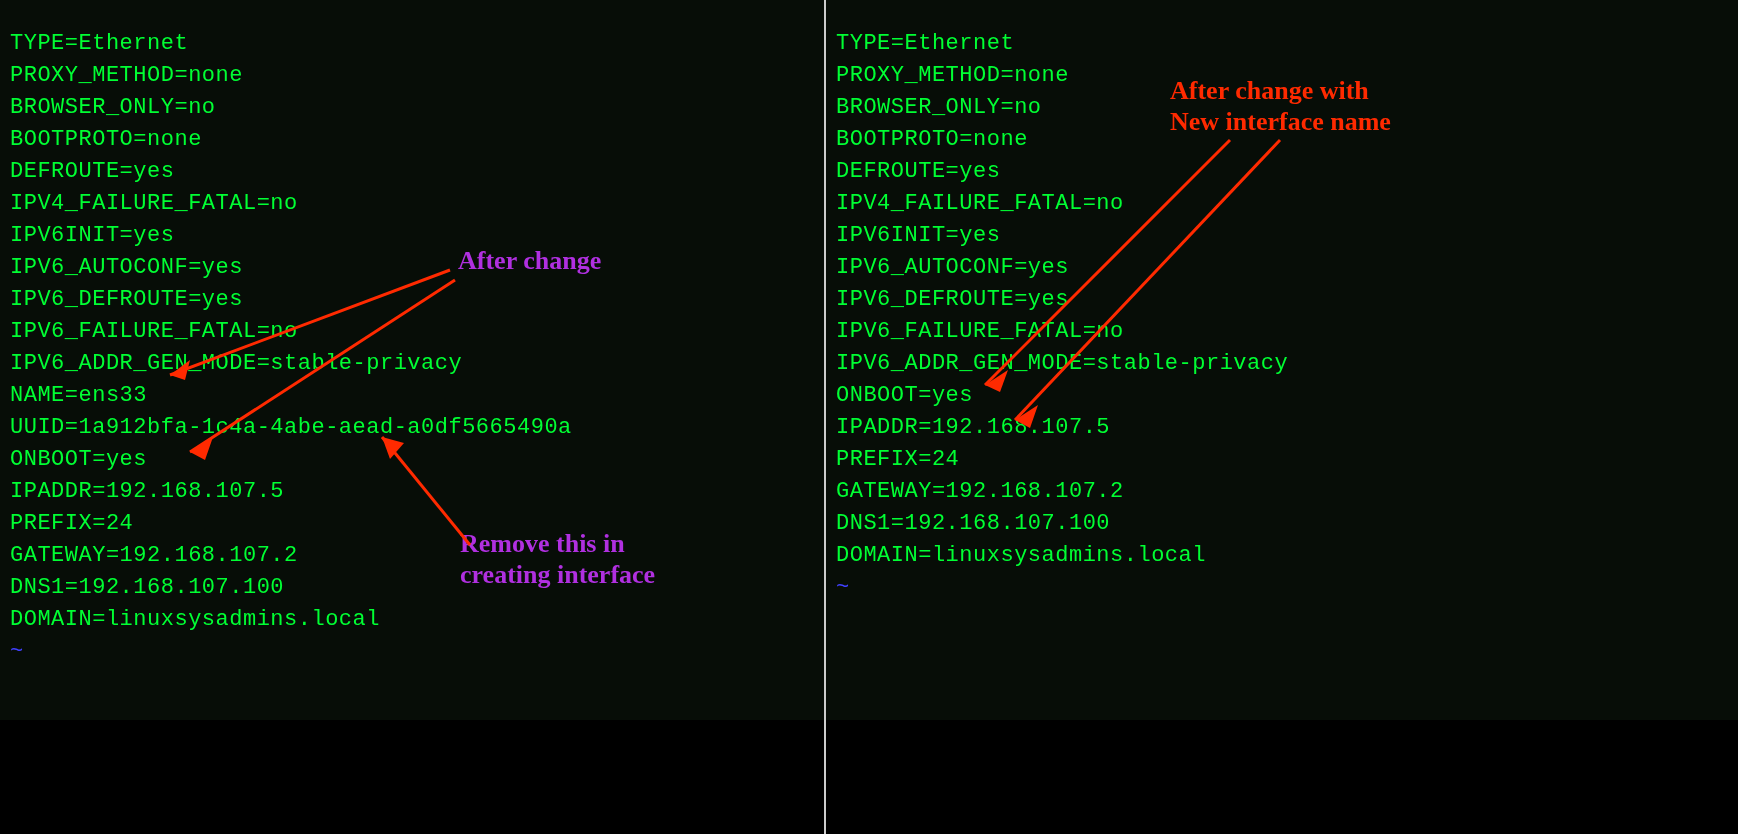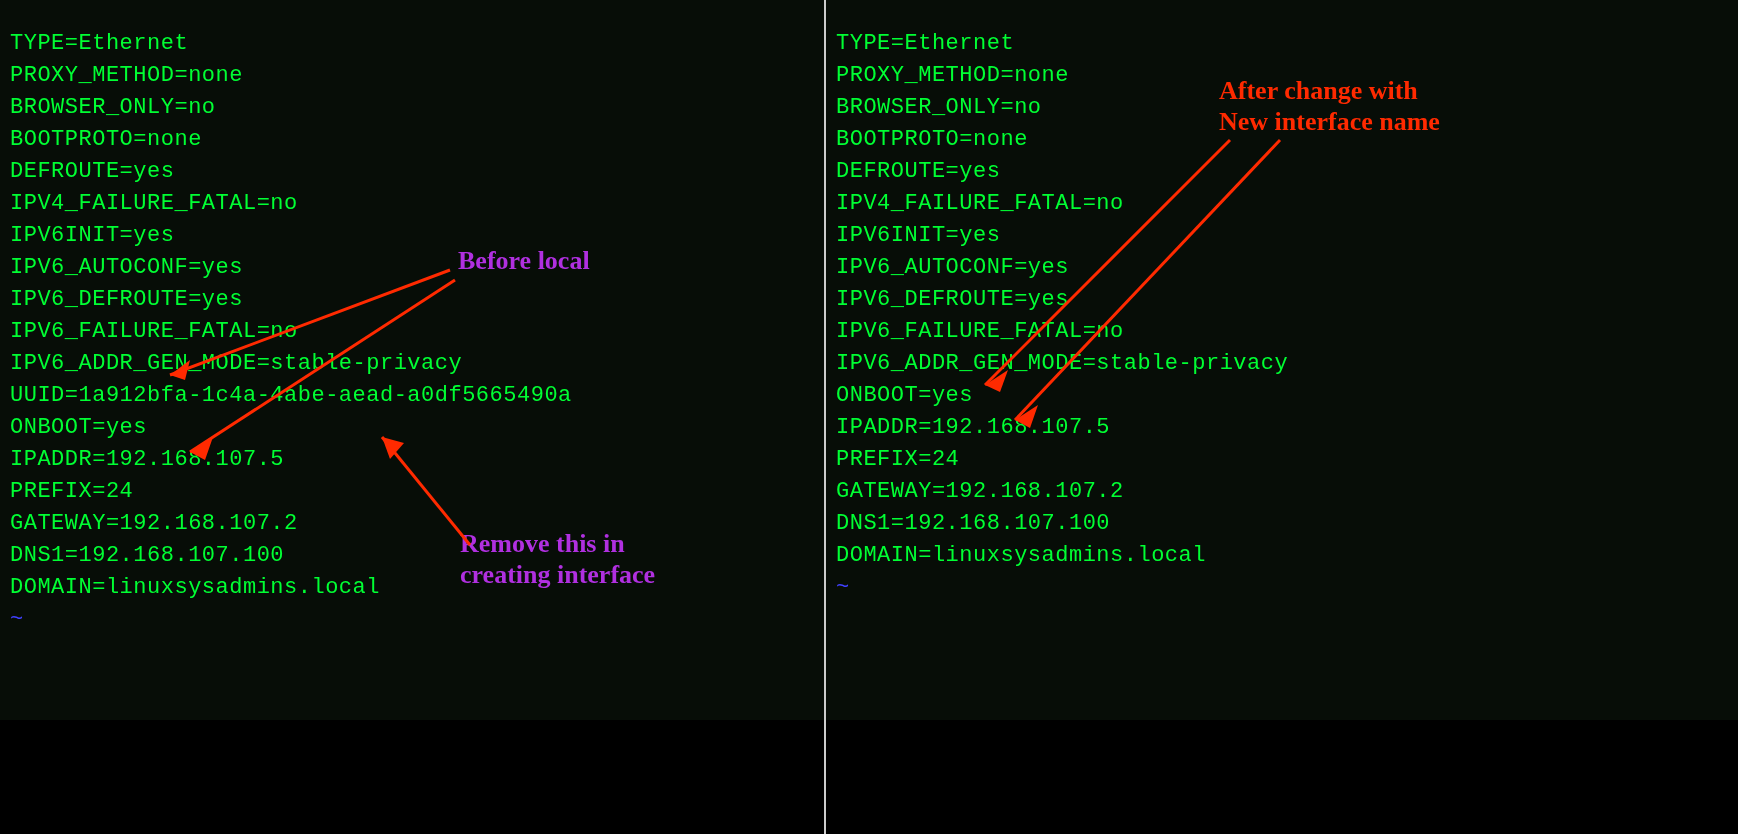--- a/index.html
+++ b/index.html
@@ -70,20 +70,21 @@
   <div class="term-line">PROXY_METHOD=none</div>
   <div class="term-line">BROWSER_ONLY=no</div>
   <div class="term-line">BOOTPROTO=none</div>
   <div class="term-line">DEFROUTE=yes</div>
   <div class="term-line">IPV4_FAILURE_FATAL=no</div>
   <div class="term-line">IPV6INIT=yes</div>
   <div class="term-line">IPV6_AUTOCONF=yes</div>
   <div class="term-line">IPV6_DEFROUTE=yes</div>
   <div class="term-line">IPV6_FAILURE_FATAL=no</div>
   <div class="term-line">IPV6_ADDR_GEN_MODE=stable-privacy</div>
+  <div class="term-line">NAME=ens33</div>
   <div class="term-line">UUID=1a912bfa-1c4a-4abe-aead-a0df5665490a</div>
   <div class="term-line">ONBOOT=yes</div>
   <div class="term-line">IPADDR=192.168.107.5</div>
   <div class="term-line">PREFIX=24</div>
   <div class="term-line">GATEWAY=192.168.107.2</div>
   <div class="term-line">DNS1=192.168.107.100</div>
   <div class="term-line">DOMAIN=linuxsysadmins.local</div>
   <div class="term-line"><span class="tilde">~</span></div>
 </div>
 
@@ -103,24 +104,24 @@
   <div class="term-line">IPV6_ADDR_GEN_MODE=stable-privacy</div>
   <div class="term-line">ONBOOT=yes</div>
   <div class="term-line">IPADDR=192.168.107.5</div>
   <div class="term-line">PREFIX=24</div>
   <div class="term-line">GATEWAY=192.168.107.2</div>
   <div class="term-line">DNS1=192.168.107.100</div>
   <div class="term-line">DOMAIN=linuxsysadmins.local</div>
   <div class="term-line"><span class="tilde">~</span></div>
 </div>
 
-<div class="annotation purple" style="left:458px; top:245px;">Before local</div>
+<div class="annotation purple" style="left:458px; top:245px;">After change</div>
 <div class="annotation purple" style="left:460px; top:528px;">Remove this in
 creating interface</div>
-<div class="annotation red" style="left:1219px; top:75px;">After change with
+<div class="annotation red" style="left:1170px; top:75px;">After change with
 New interface name</div>
 
 <svg class="arrow" style="left:150px; top:260px;" width="320" height="130">
   <line x1="300" y1="10" x2="20" y2="115"></line>
   <polygon points="20,115 40,100 35,120"></polygon>
 </svg>
 
 <svg class="arrow" style="left:175px; top:272px;" width="300" height="190">
   <line x1="280" y1="8" x2="15" y2="180"></line>
   <polygon points="15,180 38,165 30,188"></polygon>

